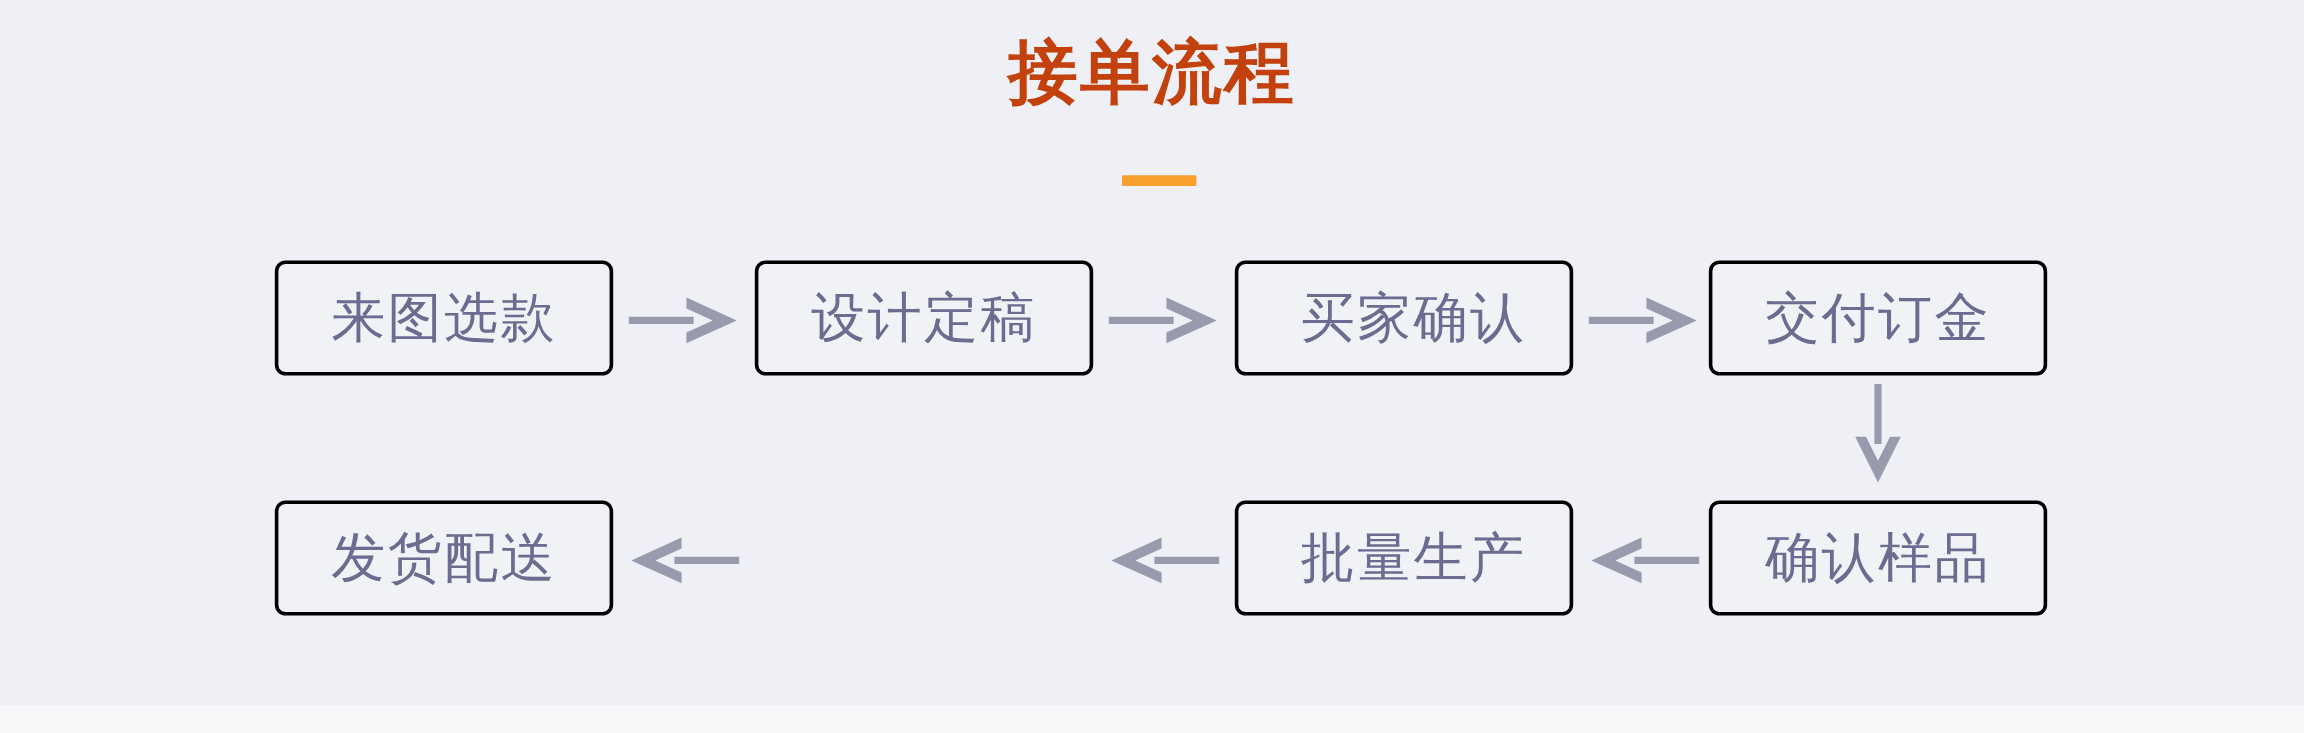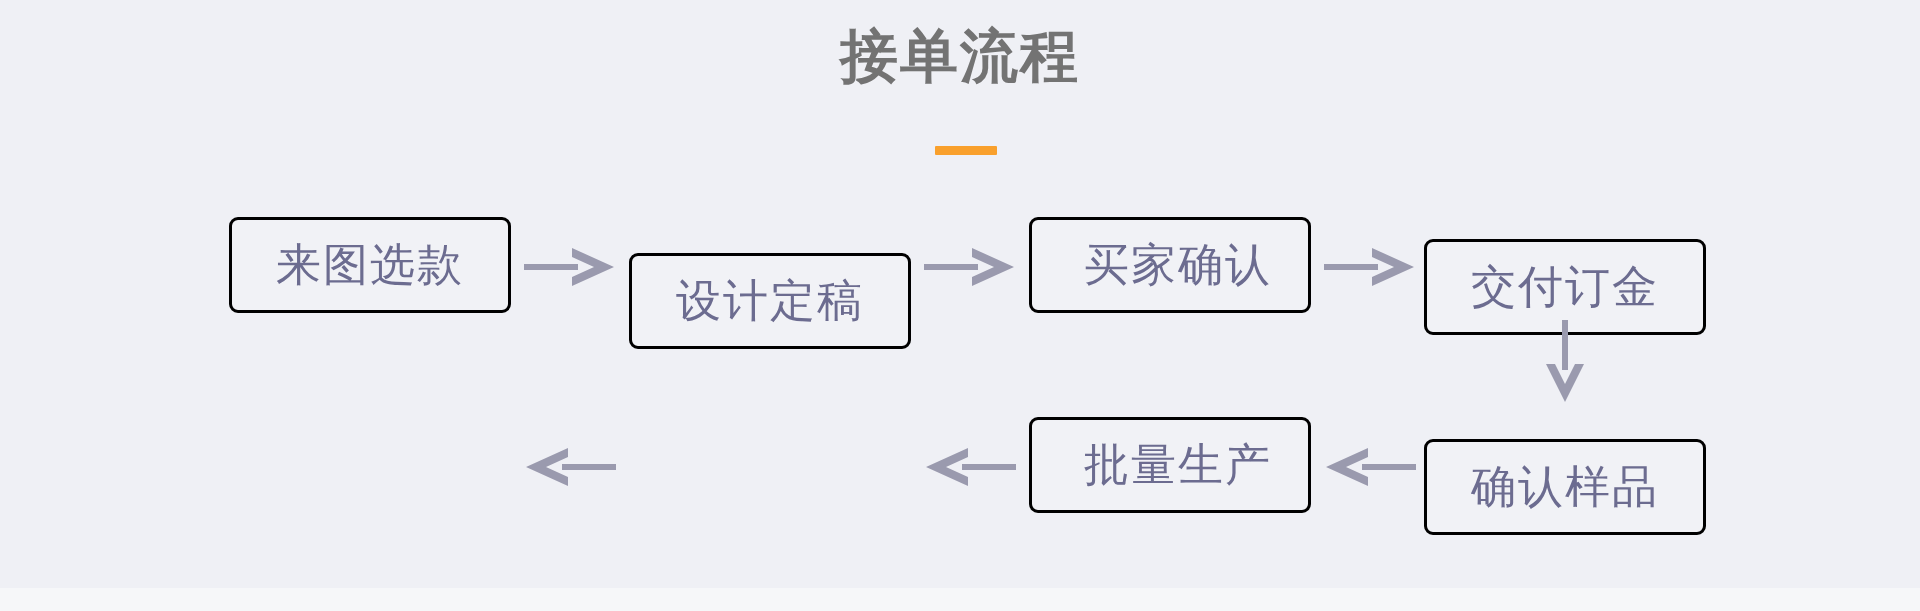--- a/index.html
+++ b/index.html
@@ -41,23 +41,23 @@
     left: 0;
     top: 28px;
     width: 1920px;
     text-align: center;
   }
   .title {
     display: inline-block;
     font-size: 58px;
     line-height: 1.15;
     font-weight: 700;
-    color: #737373;
+    color: #c2410c;
     letter-spacing: 2px;
-    font-family: Liberation Mono, monospace;
+    font-family: Liberation Sans, sans-serif;
   }
   .title-underline {
     position: absolute;
     left: 935px;
     top: 146px;
     width: 62px;
     height: 9px;
     background: #f9a02c;
     border-radius: 1px;
   }
@@ -78,23 +78,23 @@
     font-size: 45px;
     line-height: 1;
     letter-spacing: 2px;
     font-family: "Liberation Serif", "DejaVu Serif", serif;
     white-space: nowrap;
   }
   .row1 { top: 217px; }
   .row2 { top: 417px; }
 
   .col1 { left: 229px; }
-  .col2 { left: 629px; margin-top: 36px; }
+  .col2 { left: 629px; }
   .col3 { left: 1029px; padding-left: 16px; }
-  .col4 { left: 1424px; margin-top: 22px; }
+  .col4 { left: 1424px; }
 
   
   .arrow-h {
     position: absolute;
     width: 96px;
     height: 46px;
   }
   .arrow-v {
     position: absolute;
     width: 46px;
@@ -131,20 +131,21 @@
   </div>
   <div class="title-underline"></div>
 
   <div class="node row1 col1">来图选款</div>
   <div class="node row1 col2">设计定稿</div>
   <div class="node row1 col3">买家确认</div>
   <div class="node row1 col4">交付订金</div>
 
   <div class="node row2 col3">批量生产</div>
   <div class="node row2 col4">确认样品</div>
+  <div class="node row2 col1">发货配送</div>
 
   <div class="arrow-h a1">
     <svg viewBox="0 0 96 46">
       <path d="M2 20 L56 20 L56 26 L2 26 Z" fill="#9a9aae"></path>
       <path d="M50 4 L92 23 L50 42 L50 33 L72 23 L50 13 Z" fill="#9a9aae"></path>
     </svg>
   </div>
   <div class="arrow-h a2">
     <svg viewBox="0 0 96 46">
       <path d="M2 20 L56 20 L56 26 L2 26 Z" fill="#9a9aae"></path>

